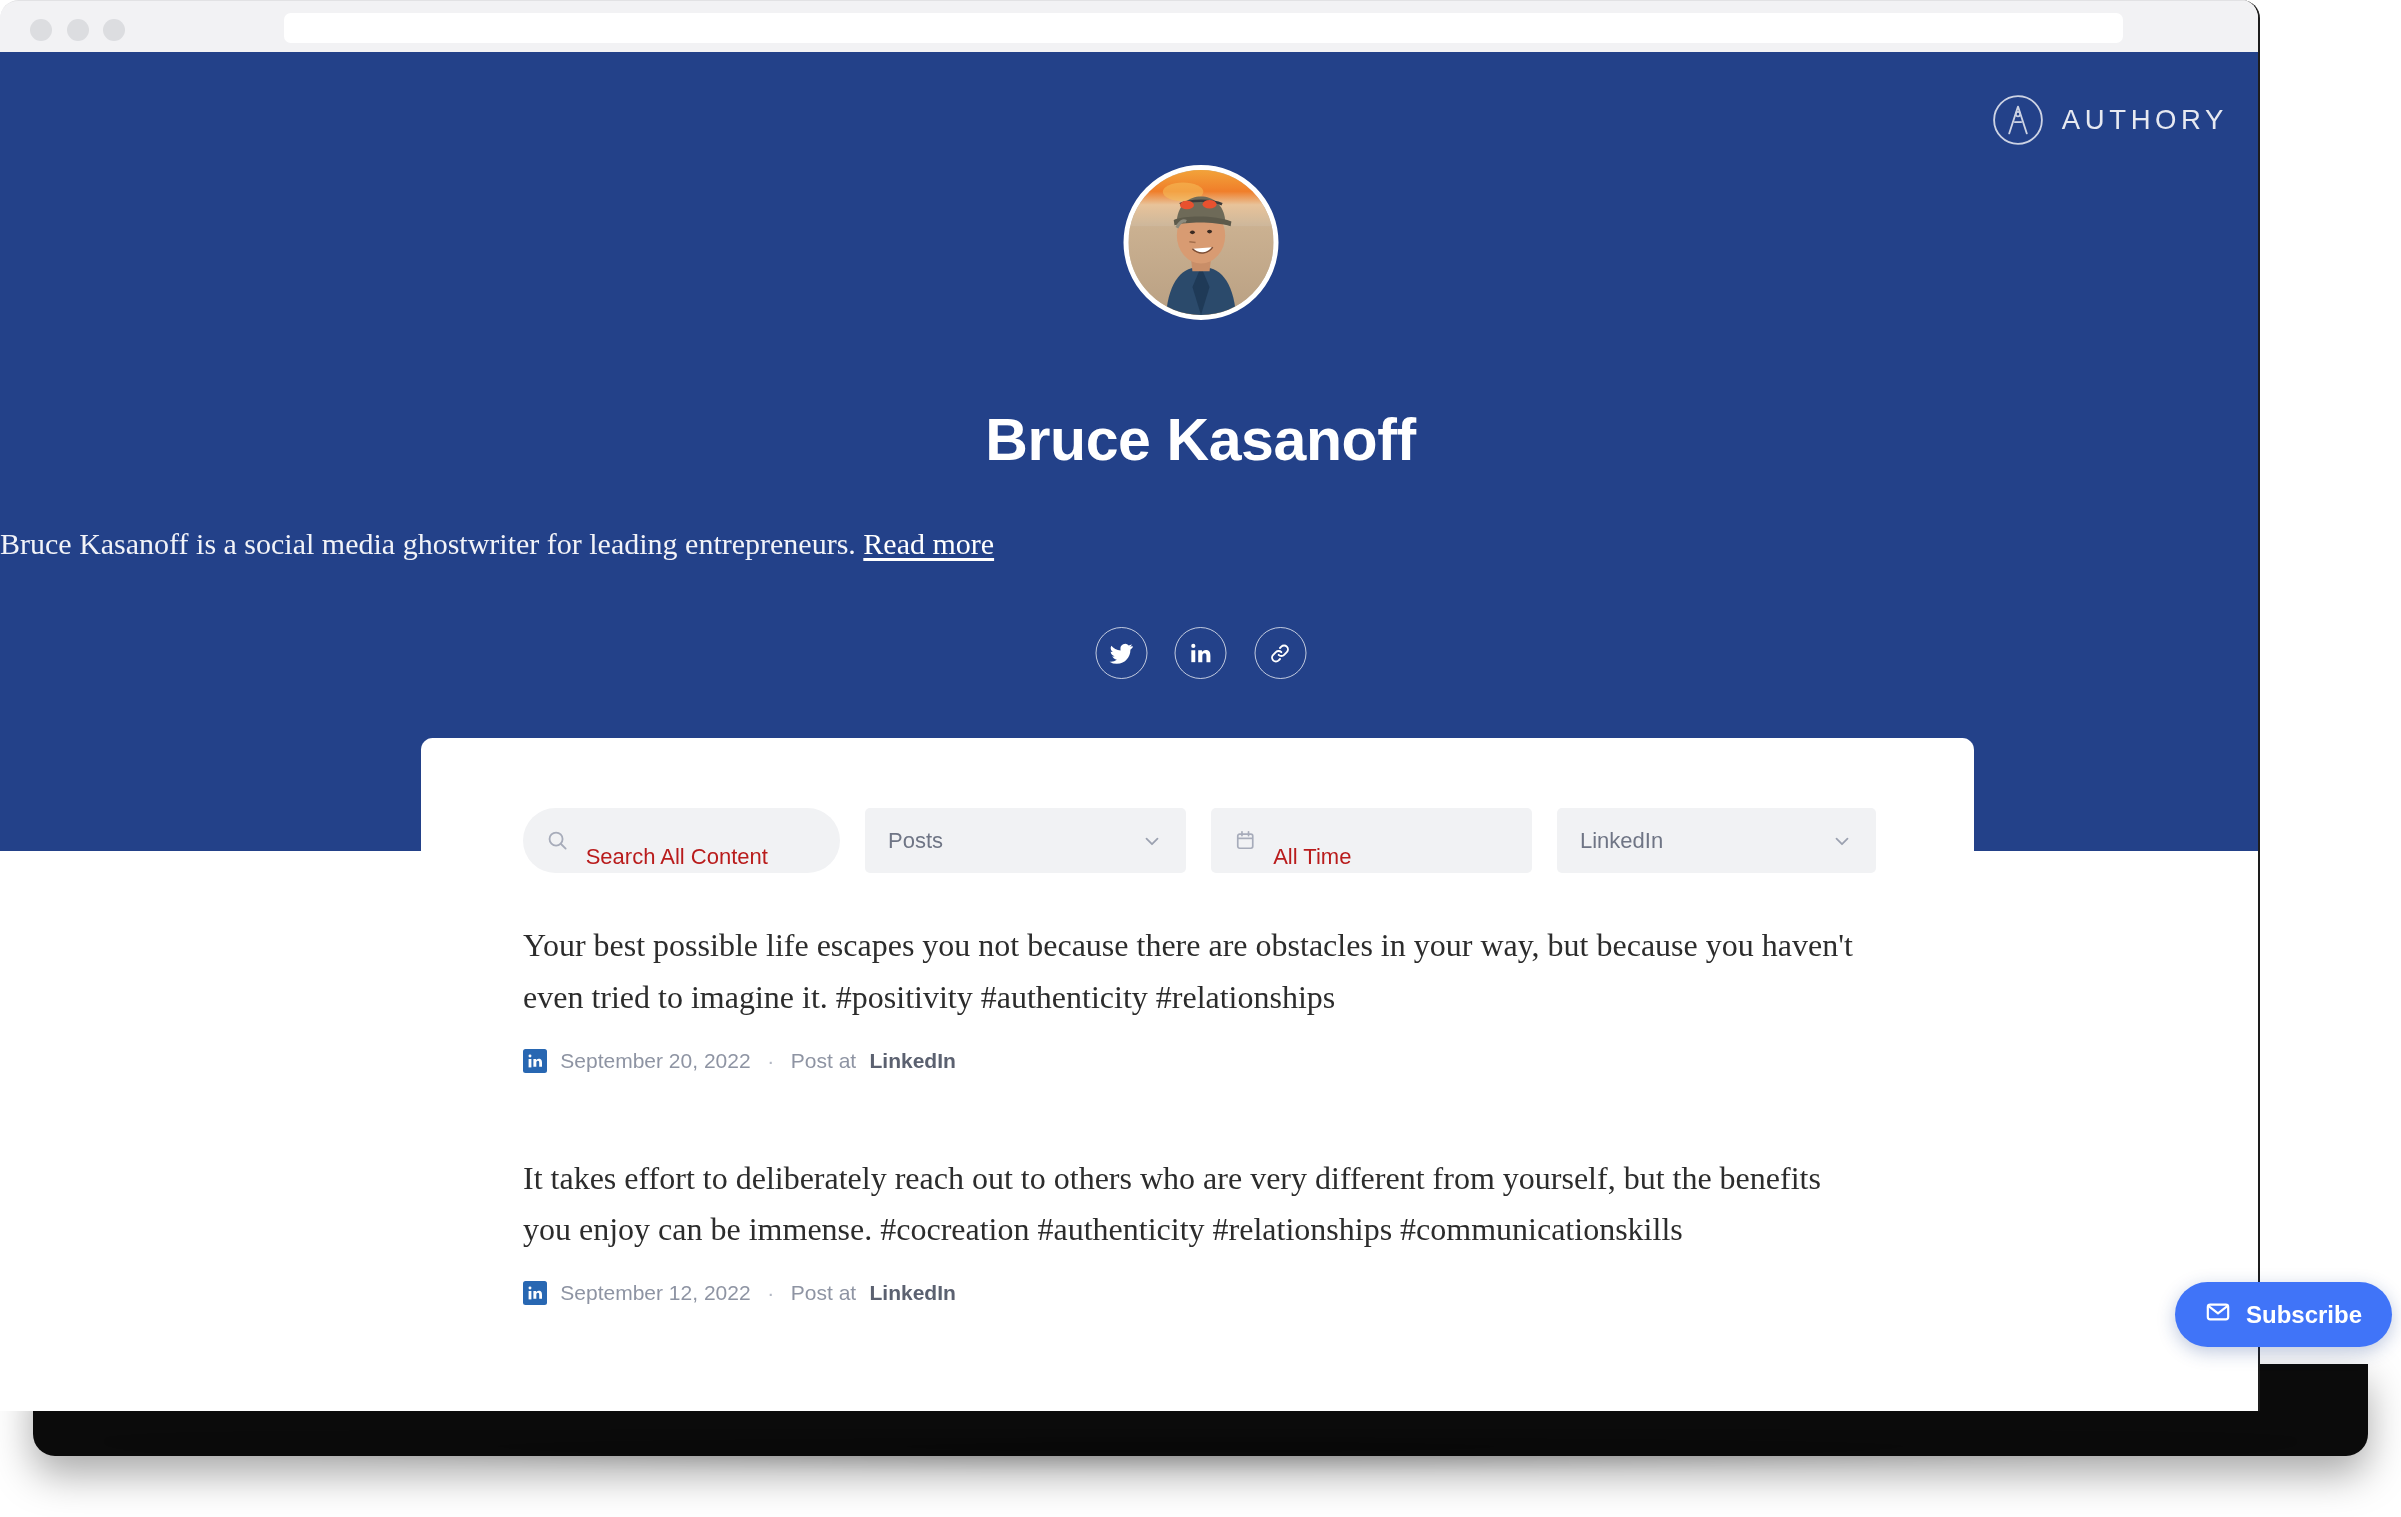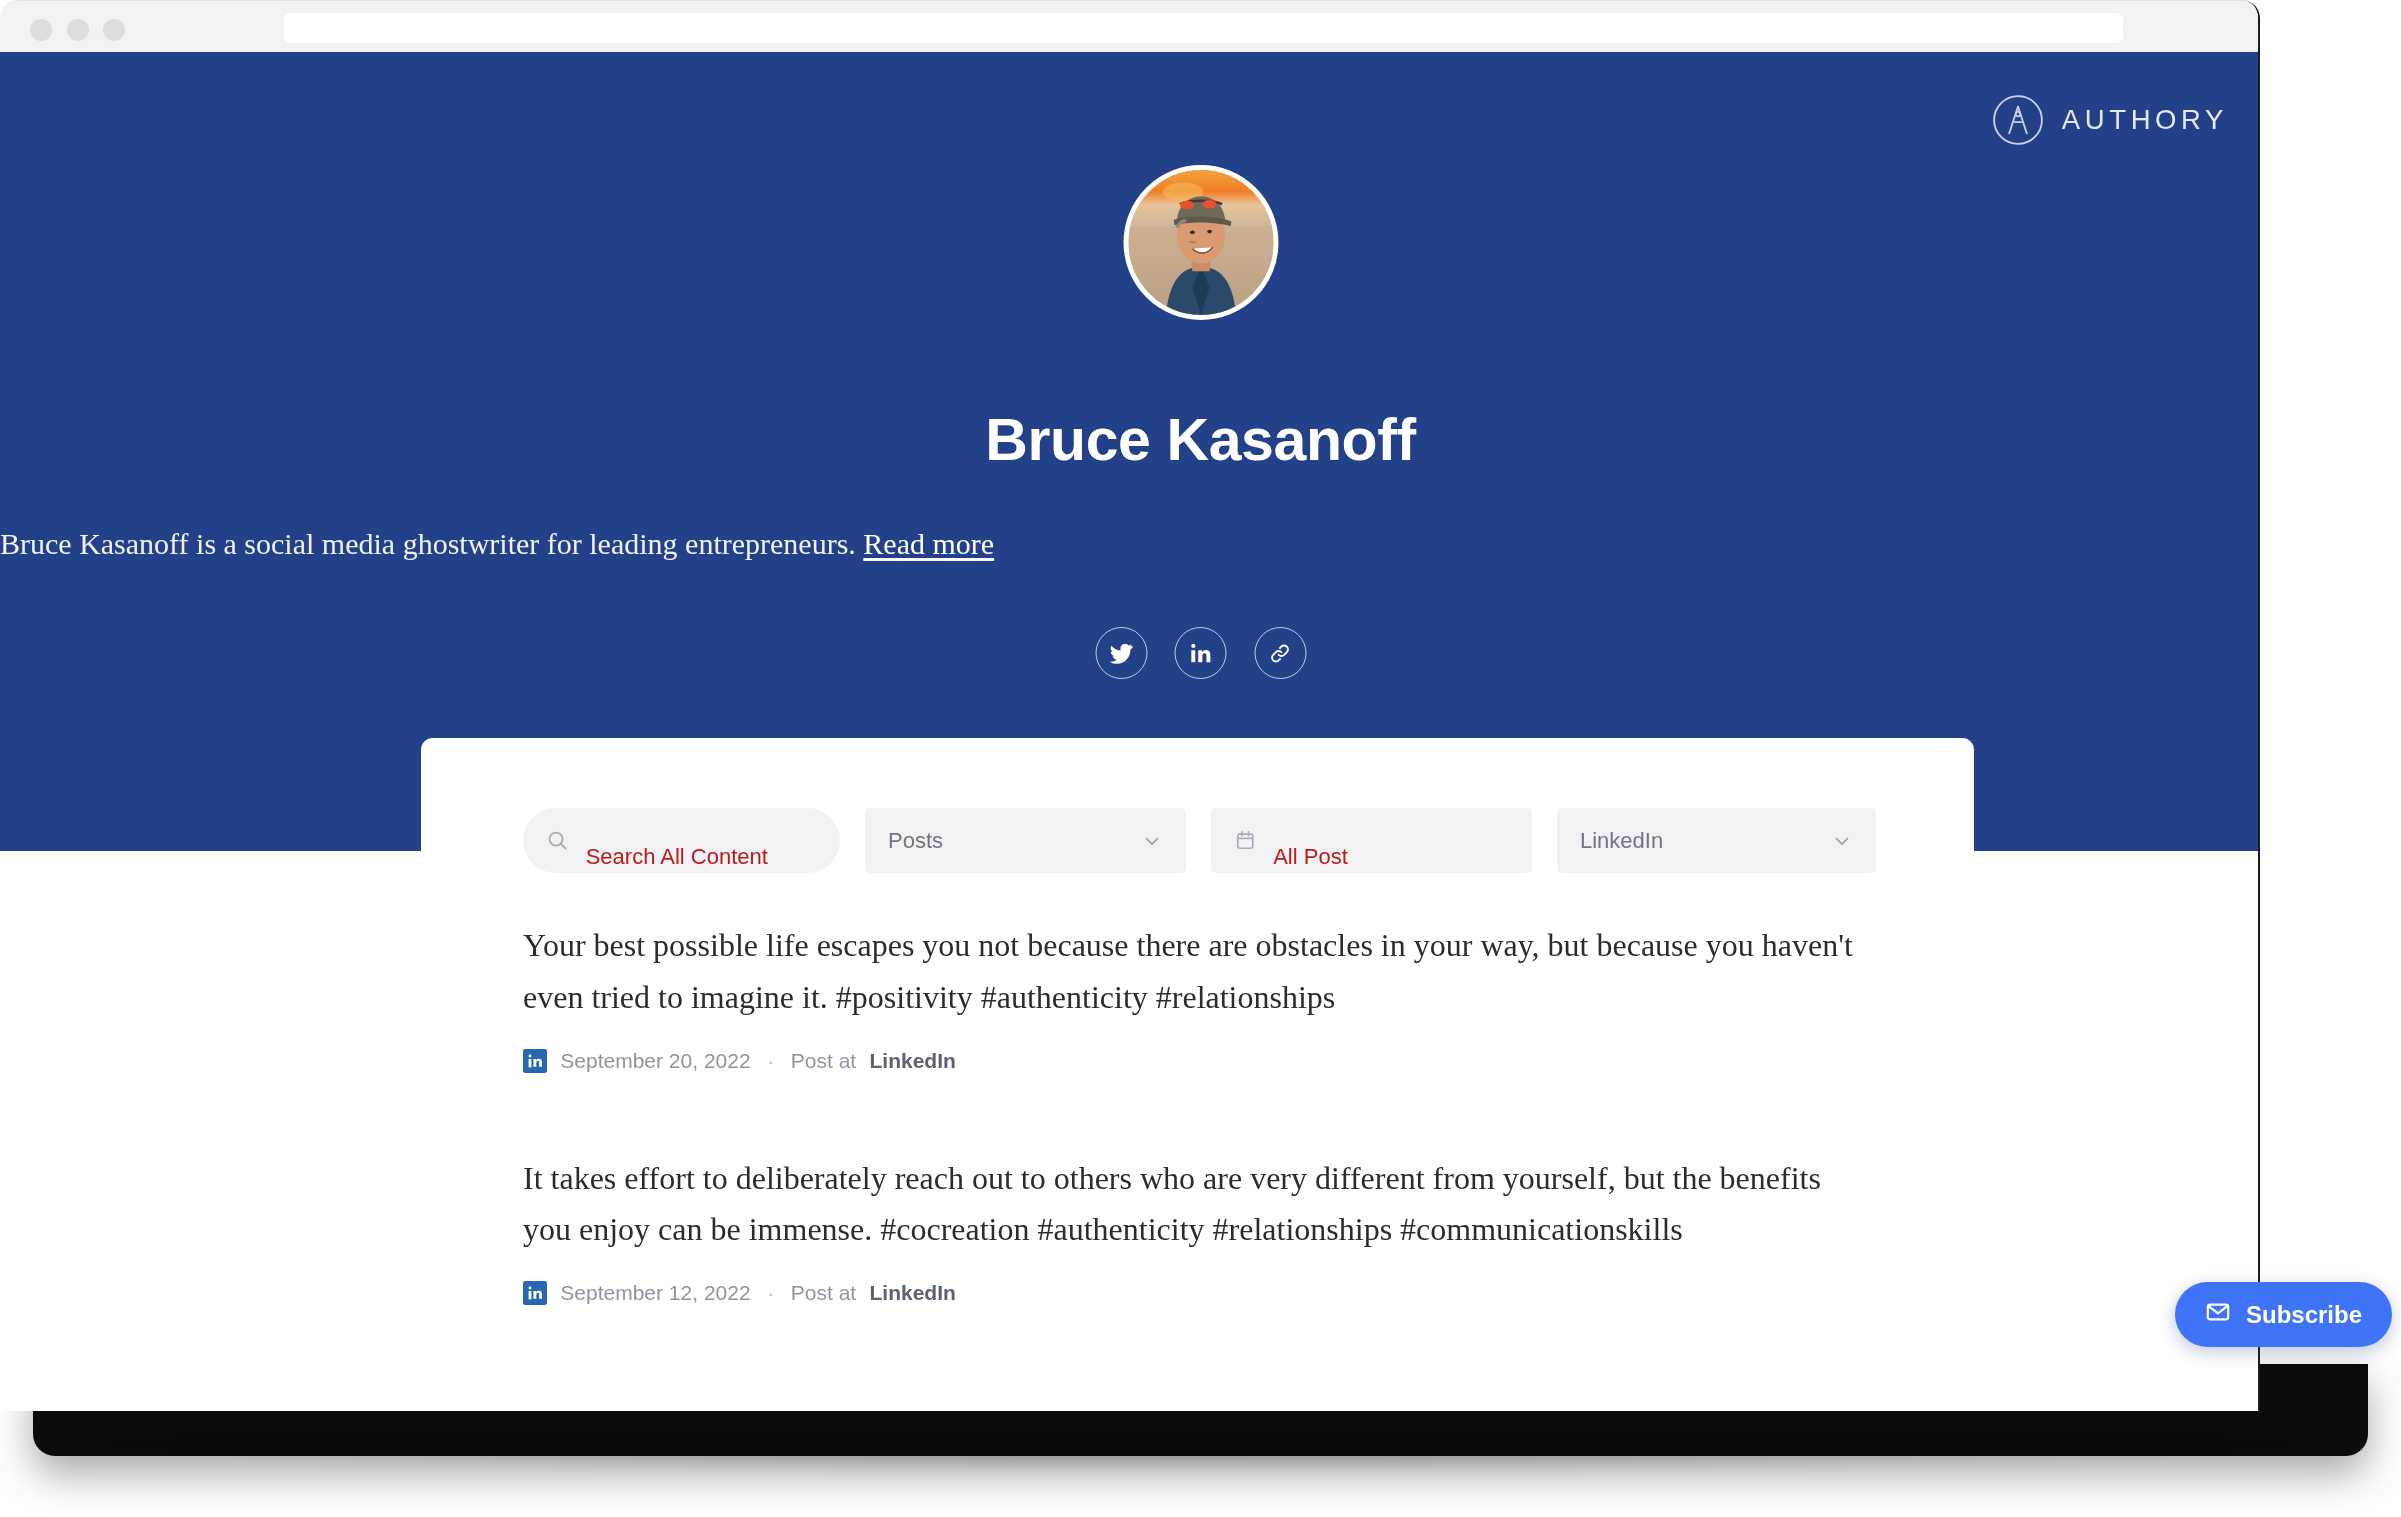--- a/index.html
+++ b/index.html
@@ -448,21 +448,21 @@
 
           <div class="filter-pill" id="pill-date">
             <span class="pill-icon">
               <svg width="22.5" height="22.5" viewBox="0 0 24 24">
                 <rect x="4" y="5.5" width="16" height="15" rx="2" fill="none" stroke="#a7acba" stroke-width="1.8"></rect>
                 <line x1="4" y1="10" x2="20" y2="10" stroke="#a7acba" stroke-width="1.8"></line>
                 <line x1="8.5" y1="3" x2="8.5" y2="7" stroke="#a7acba" stroke-width="1.8" stroke-linecap="round"></line>
                 <line x1="15.5" y1="3" x2="15.5" y2="7" stroke="#a7acba" stroke-width="1.8" stroke-linecap="round"></line>
               </svg>
             </span>
-            <span class="pill-label">All Post</span>
+            <span class="pill-label">All Time</span>
           </div>
 
           <div class="filter-pill" id="pill-source">
             <span class="pill-value">LinkedIn</span>
             <span class="chevron">
               <svg width="22" height="22" viewBox="0 0 24 24">
                 <polyline points="6,9.5 12,15.5 18,9.5" fill="none" stroke="#9ba1b0" stroke-width="1.9" stroke-linecap="round" stroke-linejoin="round"></polyline>
               </svg>
             </span>
           </div>

